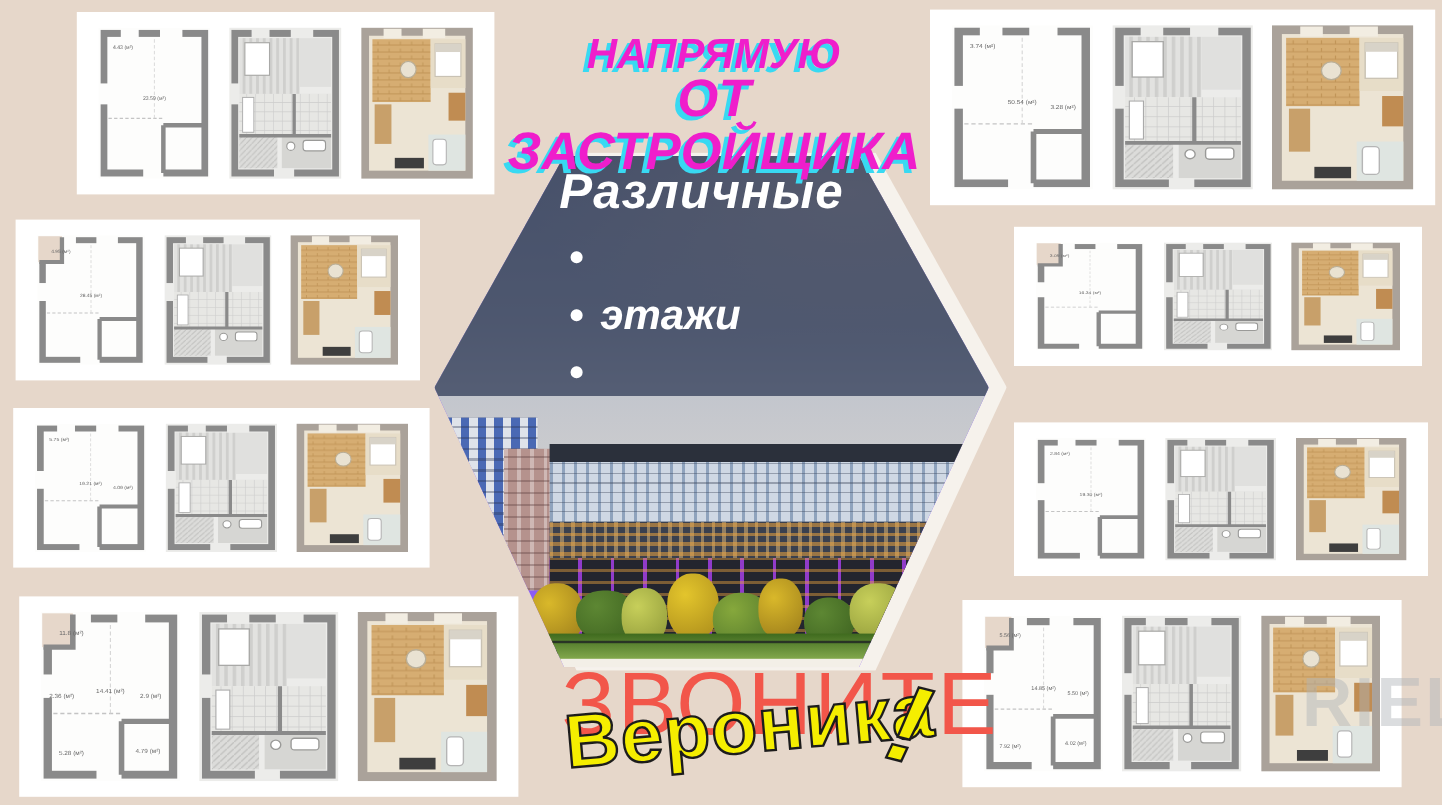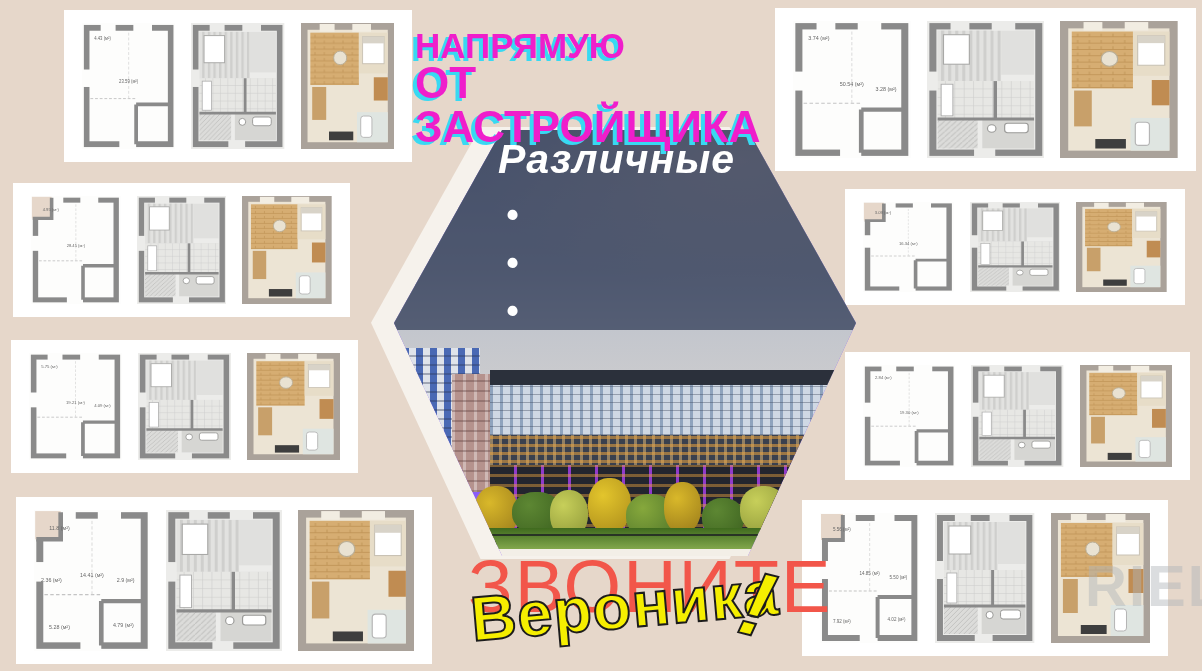--- a/index.html
+++ b/index.html
@@ -16,21 +16,21 @@
   .card6{left:845px;top:189px;width:340px;height:116px;}
   .card7{left:845px;top:352px;width:345px;height:128px;}
   .card8{left:802px;top:500px;width:366px;height:156px;}
   .plan{flex:1;min-width:0;}
   .plan svg{width:100%;height:100%;display:block;}
 
   
   .hex-border{position:absolute;left:371px;top:127px;width:468px;height:432px;
     clip-path:polygon(23.4% 0,76.6% 0,100% 45.3%,76.6% 100%,23.4% 100%,0 45.3%);
     background:#f6f2ec;z-index:2;}
-  .hex{position:absolute;left:394px;top:130px;width:462px;height:426px;
+  .hex{position:absolute;left:362px;top:130px;width:462px;height:426px;
     clip-path:polygon(23.4% 0,76.6% 0,100% 45.3%,76.6% 100%,23.4% 100%,0 45.3%);
     overflow:hidden;background:#8b5cf6;z-index:3;}
   .hx-sky-top{position:absolute;left:0;top:0;width:100%;height:200px;
     background:radial-gradient(ellipse at 75% 15%,rgba(235,205,175,.5),transparent 55%),
                linear-gradient(180deg,#77819a 0%,#9aa1b2 70%,#b9bec9 100%);}
   .hx-sky-low{position:absolute;left:0;top:200px;width:100%;height:60px;background:linear-gradient(180deg,#c3c6cd,#ccccce);}
   .hx-tower{position:absolute;left:8px;top:218px;width:78px;height:108px;
     background:repeating-linear-gradient(0deg,rgba(40,50,80,.35) 0 2px,transparent 2px 9px),
                repeating-linear-gradient(90deg,#4a69b4 0 7px,#dfe3ea 7px 14px);}
   .hx-salmon{position:absolute;left:58px;top:244px;width:130px;height:118px;
@@ -55,22 +55,22 @@
   .hx-fence{position:absolute;left:0;top:404px;width:100%;height:2px;background:rgba(25,27,35,.75);}
   .hx-path{position:absolute;left:0;top:419px;width:100%;height:7px;background:#f3efe7;}
   .hx-overlay{position:absolute;left:0;top:0;width:100%;height:200px;background:rgba(56,66,92,.78);}
   .hx-text{position:absolute;left:104px;top:6px;width:330px;color:#fff;font-style:italic;font-weight:bold;z-index:5;}
   .hx-title{font-size:41px;letter-spacing:1px;}
   .hx-bullets{margin-top:8px;}
   .hx-bullet-row{display:flex;align-items:center;font-size:35px;line-height:48px;}
   .hx-dot{margin:0 14px 0 8px;font-size:35px;}
 
   
-  .headline{position:absolute;left:415px;top:28px;width:360px;z-index:4;
-    font-weight:800;color:var(--headline-magenta,#ef1ecb);
+  .headline{position:absolute;left:415px;top:28px;width:360px;text-align:center;z-index:4;
+    font-style:italic;font-weight:800;color:var(--headline-magenta,#ef1ecb);
     text-shadow:-4px 3px 0 var(--headline-cyan,#38d9f2);line-height:1.0;}
   .headline .l1{font-size:35px;display:block;}
   .headline .l2{font-size:44px;display:block;margin-top:-2px;letter-spacing:0px;}
   .call{position:absolute;left:468px;top:544px;z-index:4;font-size:74px;font-weight:400;
     color:var(--call-red,#f2564a);letter-spacing:2px;}
   .name{position:absolute;left:474px;top:583px;z-index:5;font-size:63px;font-weight:bold;
     color:var(--name-yellow,#f5ee00);transform:rotate(-5deg);transform-origin:left bottom;
     -webkit-text-stroke:2px #1c1c1c;letter-spacing:1px;}
   .exclaim{position:absolute;left:742px;top:552px;z-index:5;font-size:92px;font-weight:bold;font-style:italic;
     color:var(--name-yellow,#f5ee00);transform:rotate(14deg);-webkit-text-stroke:2px #1c1c1c;}
@@ -618,20 +618,21 @@
     <div class="hx-path"></div>
     <div class="hx-overlay"></div>
     <div class="hx-text">
       <div class="hx-title">Различные</div>
       <div class="hx-bullets" id="bullets">
           <div class="hx-bullet-row">
             <span class="hx-dot">•</span>
           </div>
           <div class="hx-bullet-row">
             <span class="hx-dot">•</span>
+            <span>этажи</span>
           </div>
           <div class="hx-bullet-row">
             <span class="hx-dot">•</span>
           </div>
         </div>
     </div>
   </div>
 
   <div class="headline">
     <span class="l1">НАПРЯМУЮ</span>

